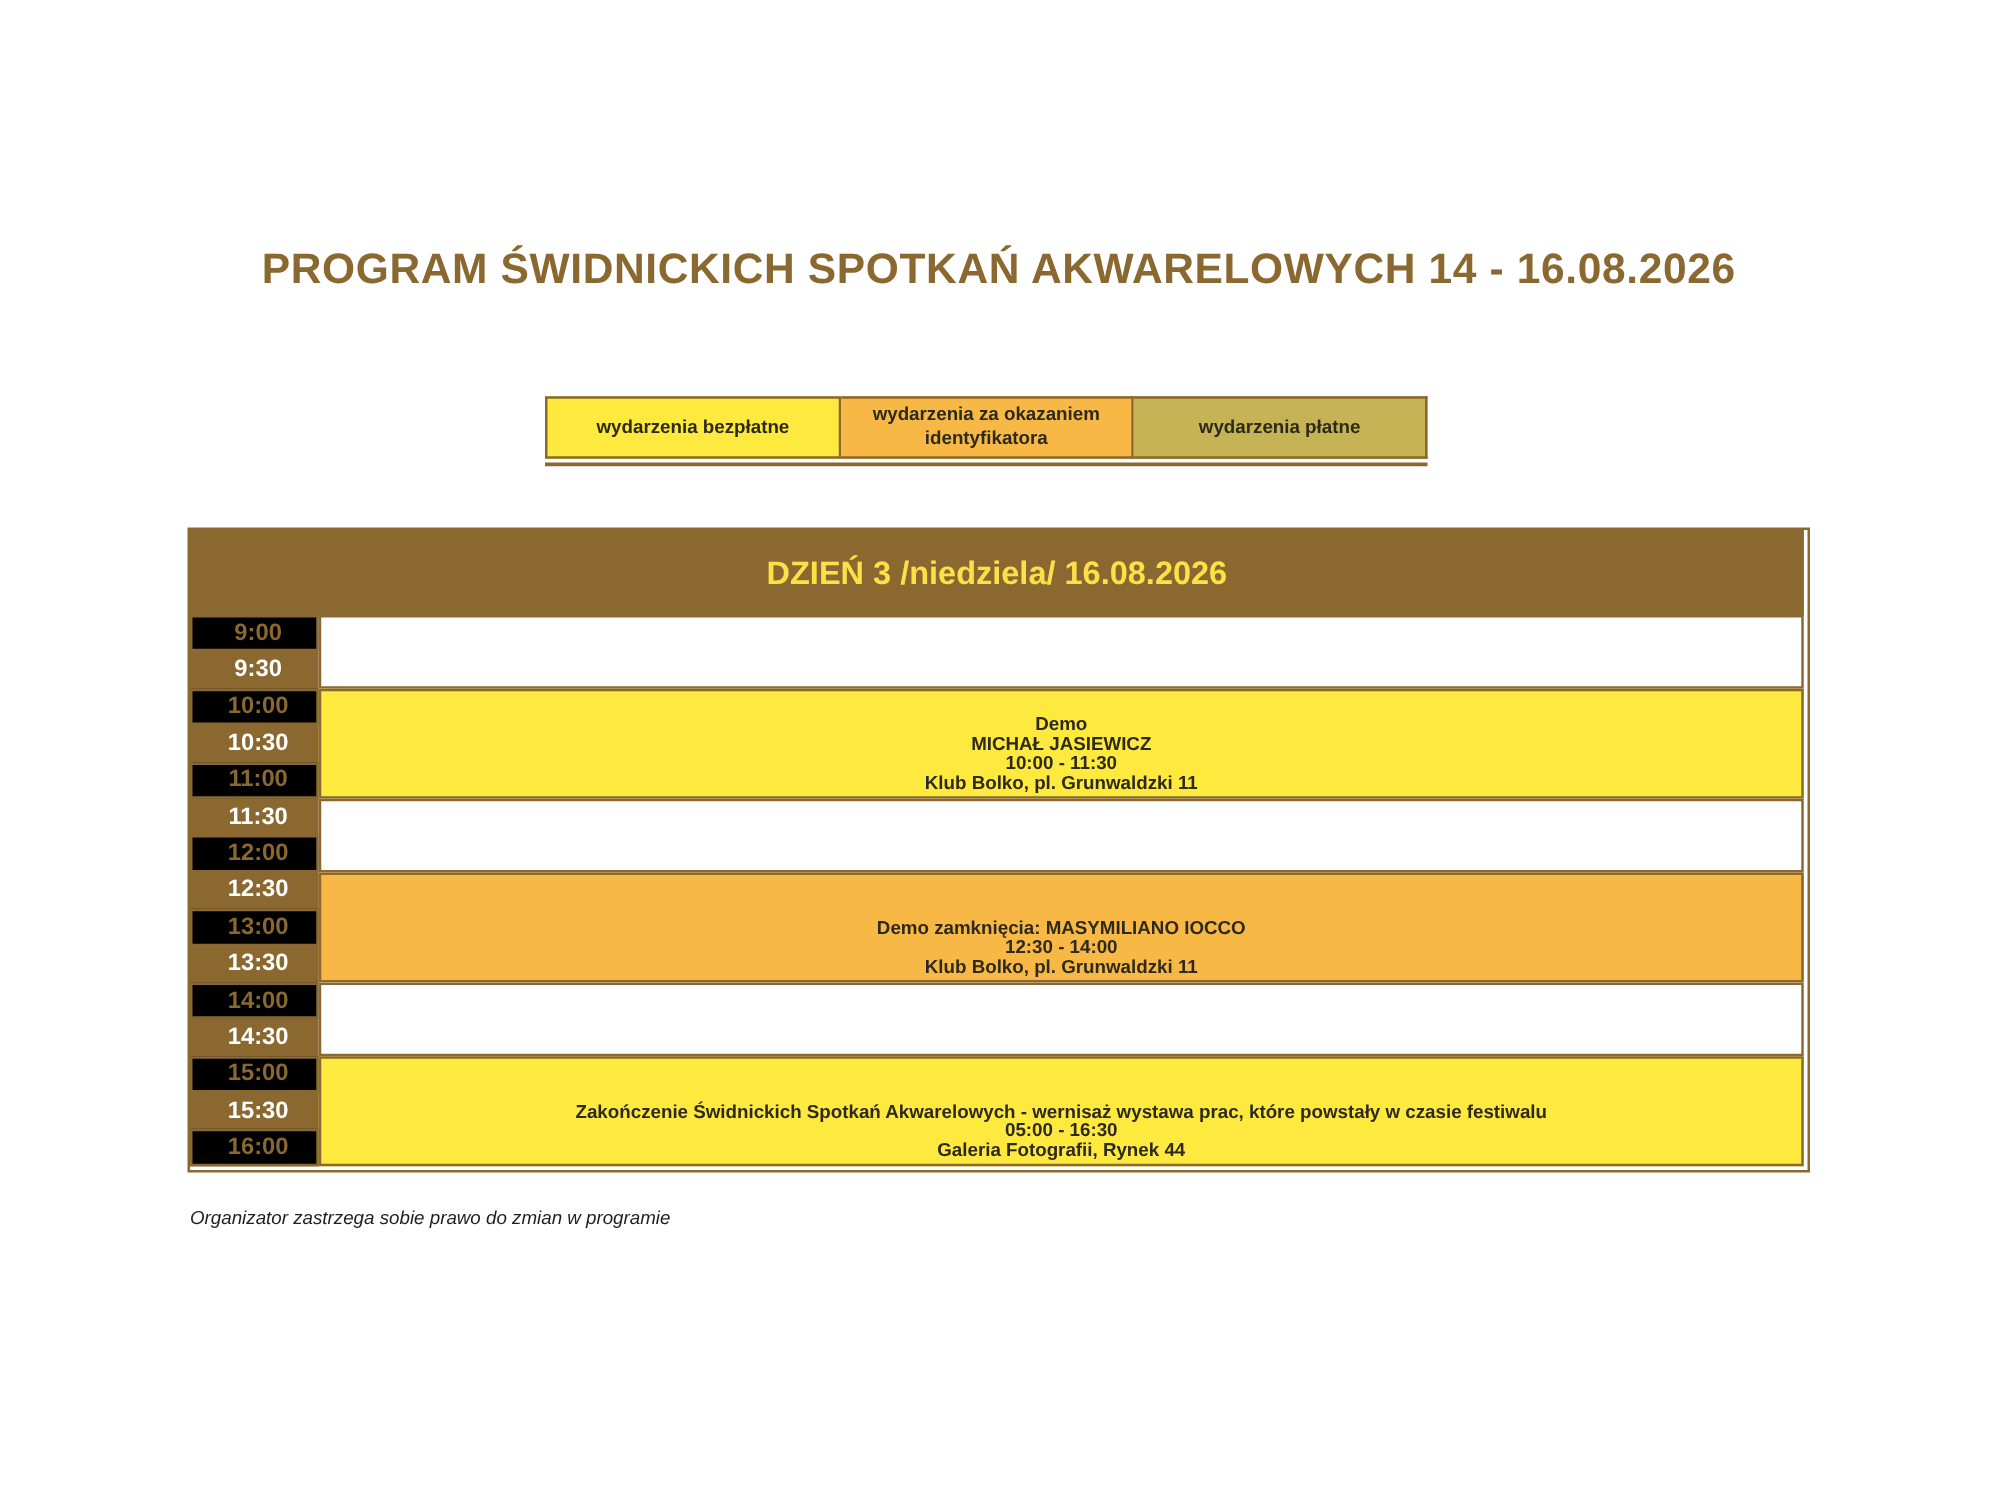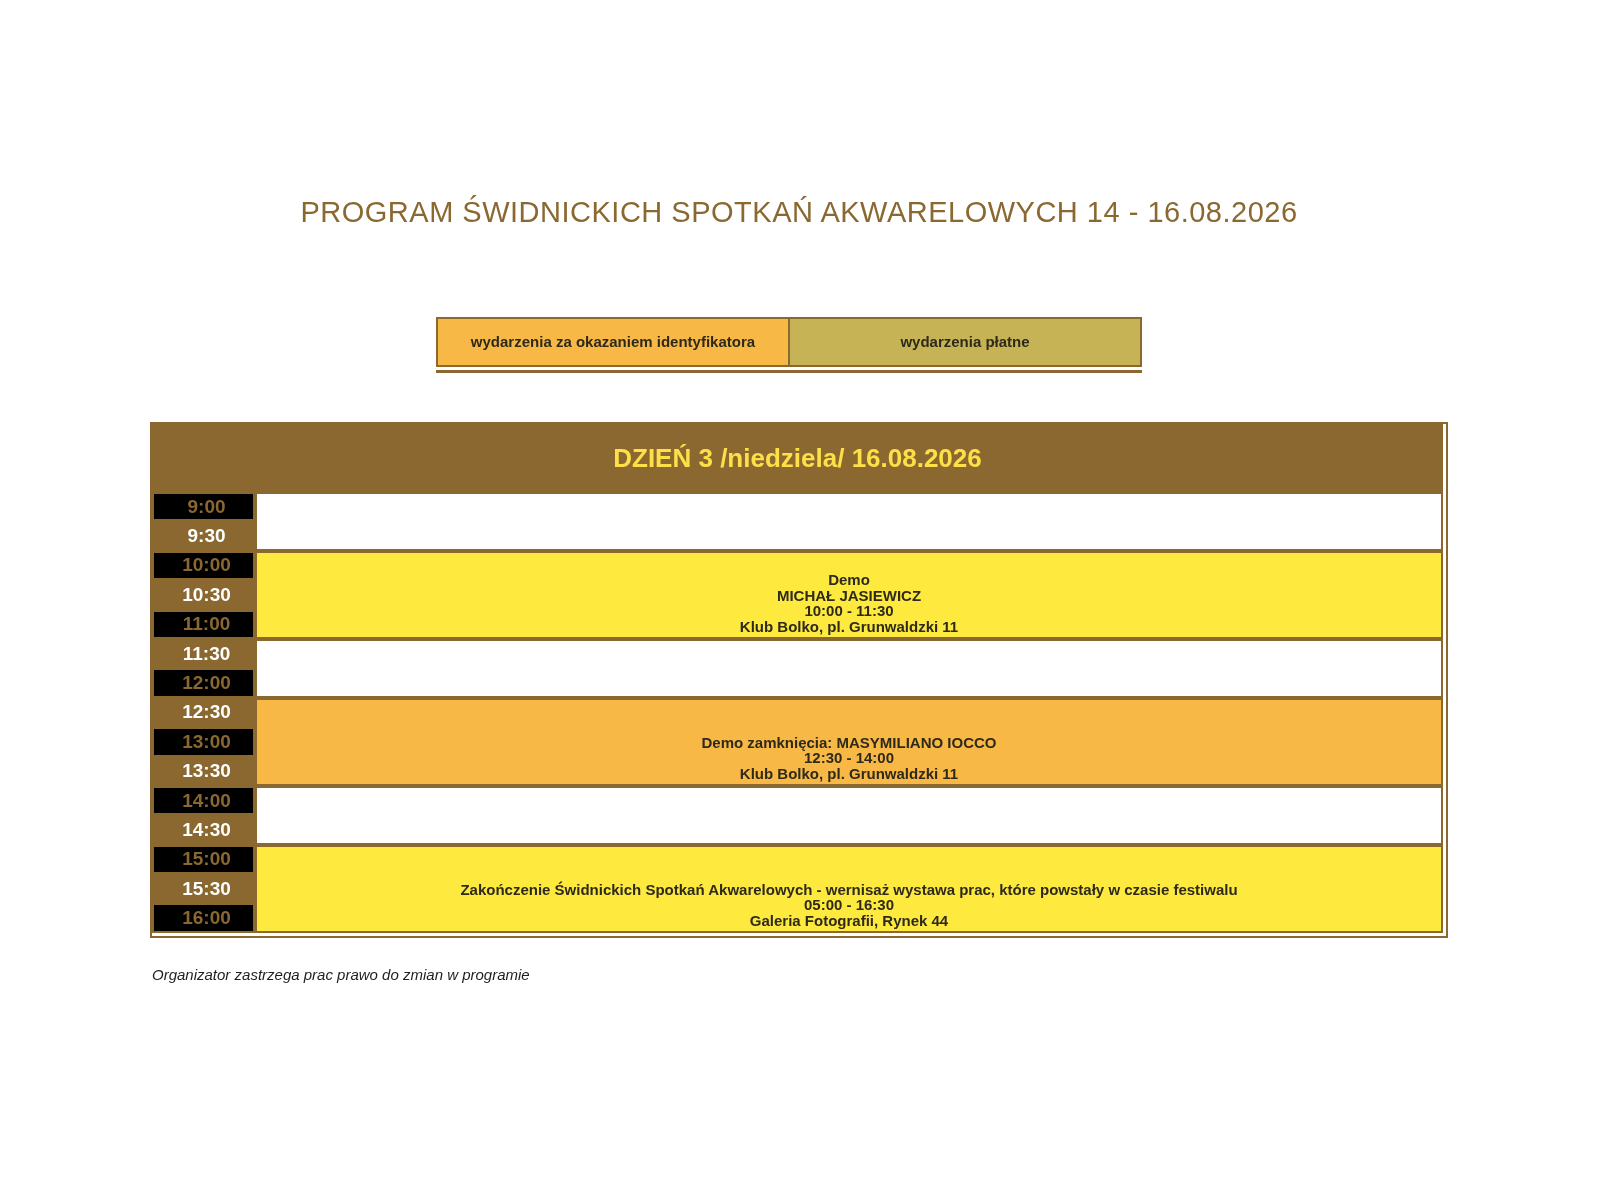--- a/index.html
+++ b/index.html
@@ -9,21 +9,21 @@
   *{ box-sizing:border-box; }
   html,body{ margin:0; padding:0; }
   body{
     width:1600px; height:1200px; background:#ffffff; position:relative;
     font-family:"Liberation Sans", sans-serif; overflow:hidden;
   }
 
   
   .title{
     position:absolute; left:150px; top:196px; width:1298px;
-    text-align:center; font-size:29px; font-weight:normal;
+    text-align:center; font-size:34px; font-weight:bold;
     color:var(--brown); letter-spacing:0.5px;
   }
 
   
   .legend{
     position:absolute; left:436px; top:317px; width:706px;
     border-bottom:3px solid var(--brown); padding-bottom:3px;
   }
   .legend-row{ display:flex; }
   .legend-cell{
@@ -86,20 +86,23 @@
     font-size:15px; font-style:italic; color:#1f1f1f;
   }
 </style>
 </head>
 <body>
 
 <div class="title">PROGRAM ŚWIDNICKICH SPOTKAŃ AKWARELOWYCH 14 - 16.08.2026</div>
 
 <div class="legend">
   <div class="legend-row">
+    <div class="legend-cell cat-free">
+      <span>wydarzenia bezpłatne</span>
+    </div>
     <div class="legend-cell cat-badge">
       <span>wydarzenia za okazaniem identyfikatora</span>
     </div>
     <div class="legend-cell cat-paid">
       <span>wydarzenia płatne</span>
     </div>
   </div>
 </div>
 
 <div class="schedule">
@@ -142,13 +145,13 @@
     <div class="slot-area span-12-13"></div>
 
     <div class="event-cell cat-free span-14-16">
       <div>Zakończenie Świdnickich Spotkań Akwarelowych - wernisaż wystawa prac, które powstały w czasie festiwalu</div>
       <div>05:00 - 16:30</div>
       <div>Galeria Fotografii, Rynek 44</div>
     </div>
   </div>
 </div>
 
-<div class="footer-note">Organizator zastrzega prac prawo do zmian w programie</div>
+<div class="footer-note">Organizator zastrzega sobie prawo do zmian w programie</div>
 
 </body></html>

